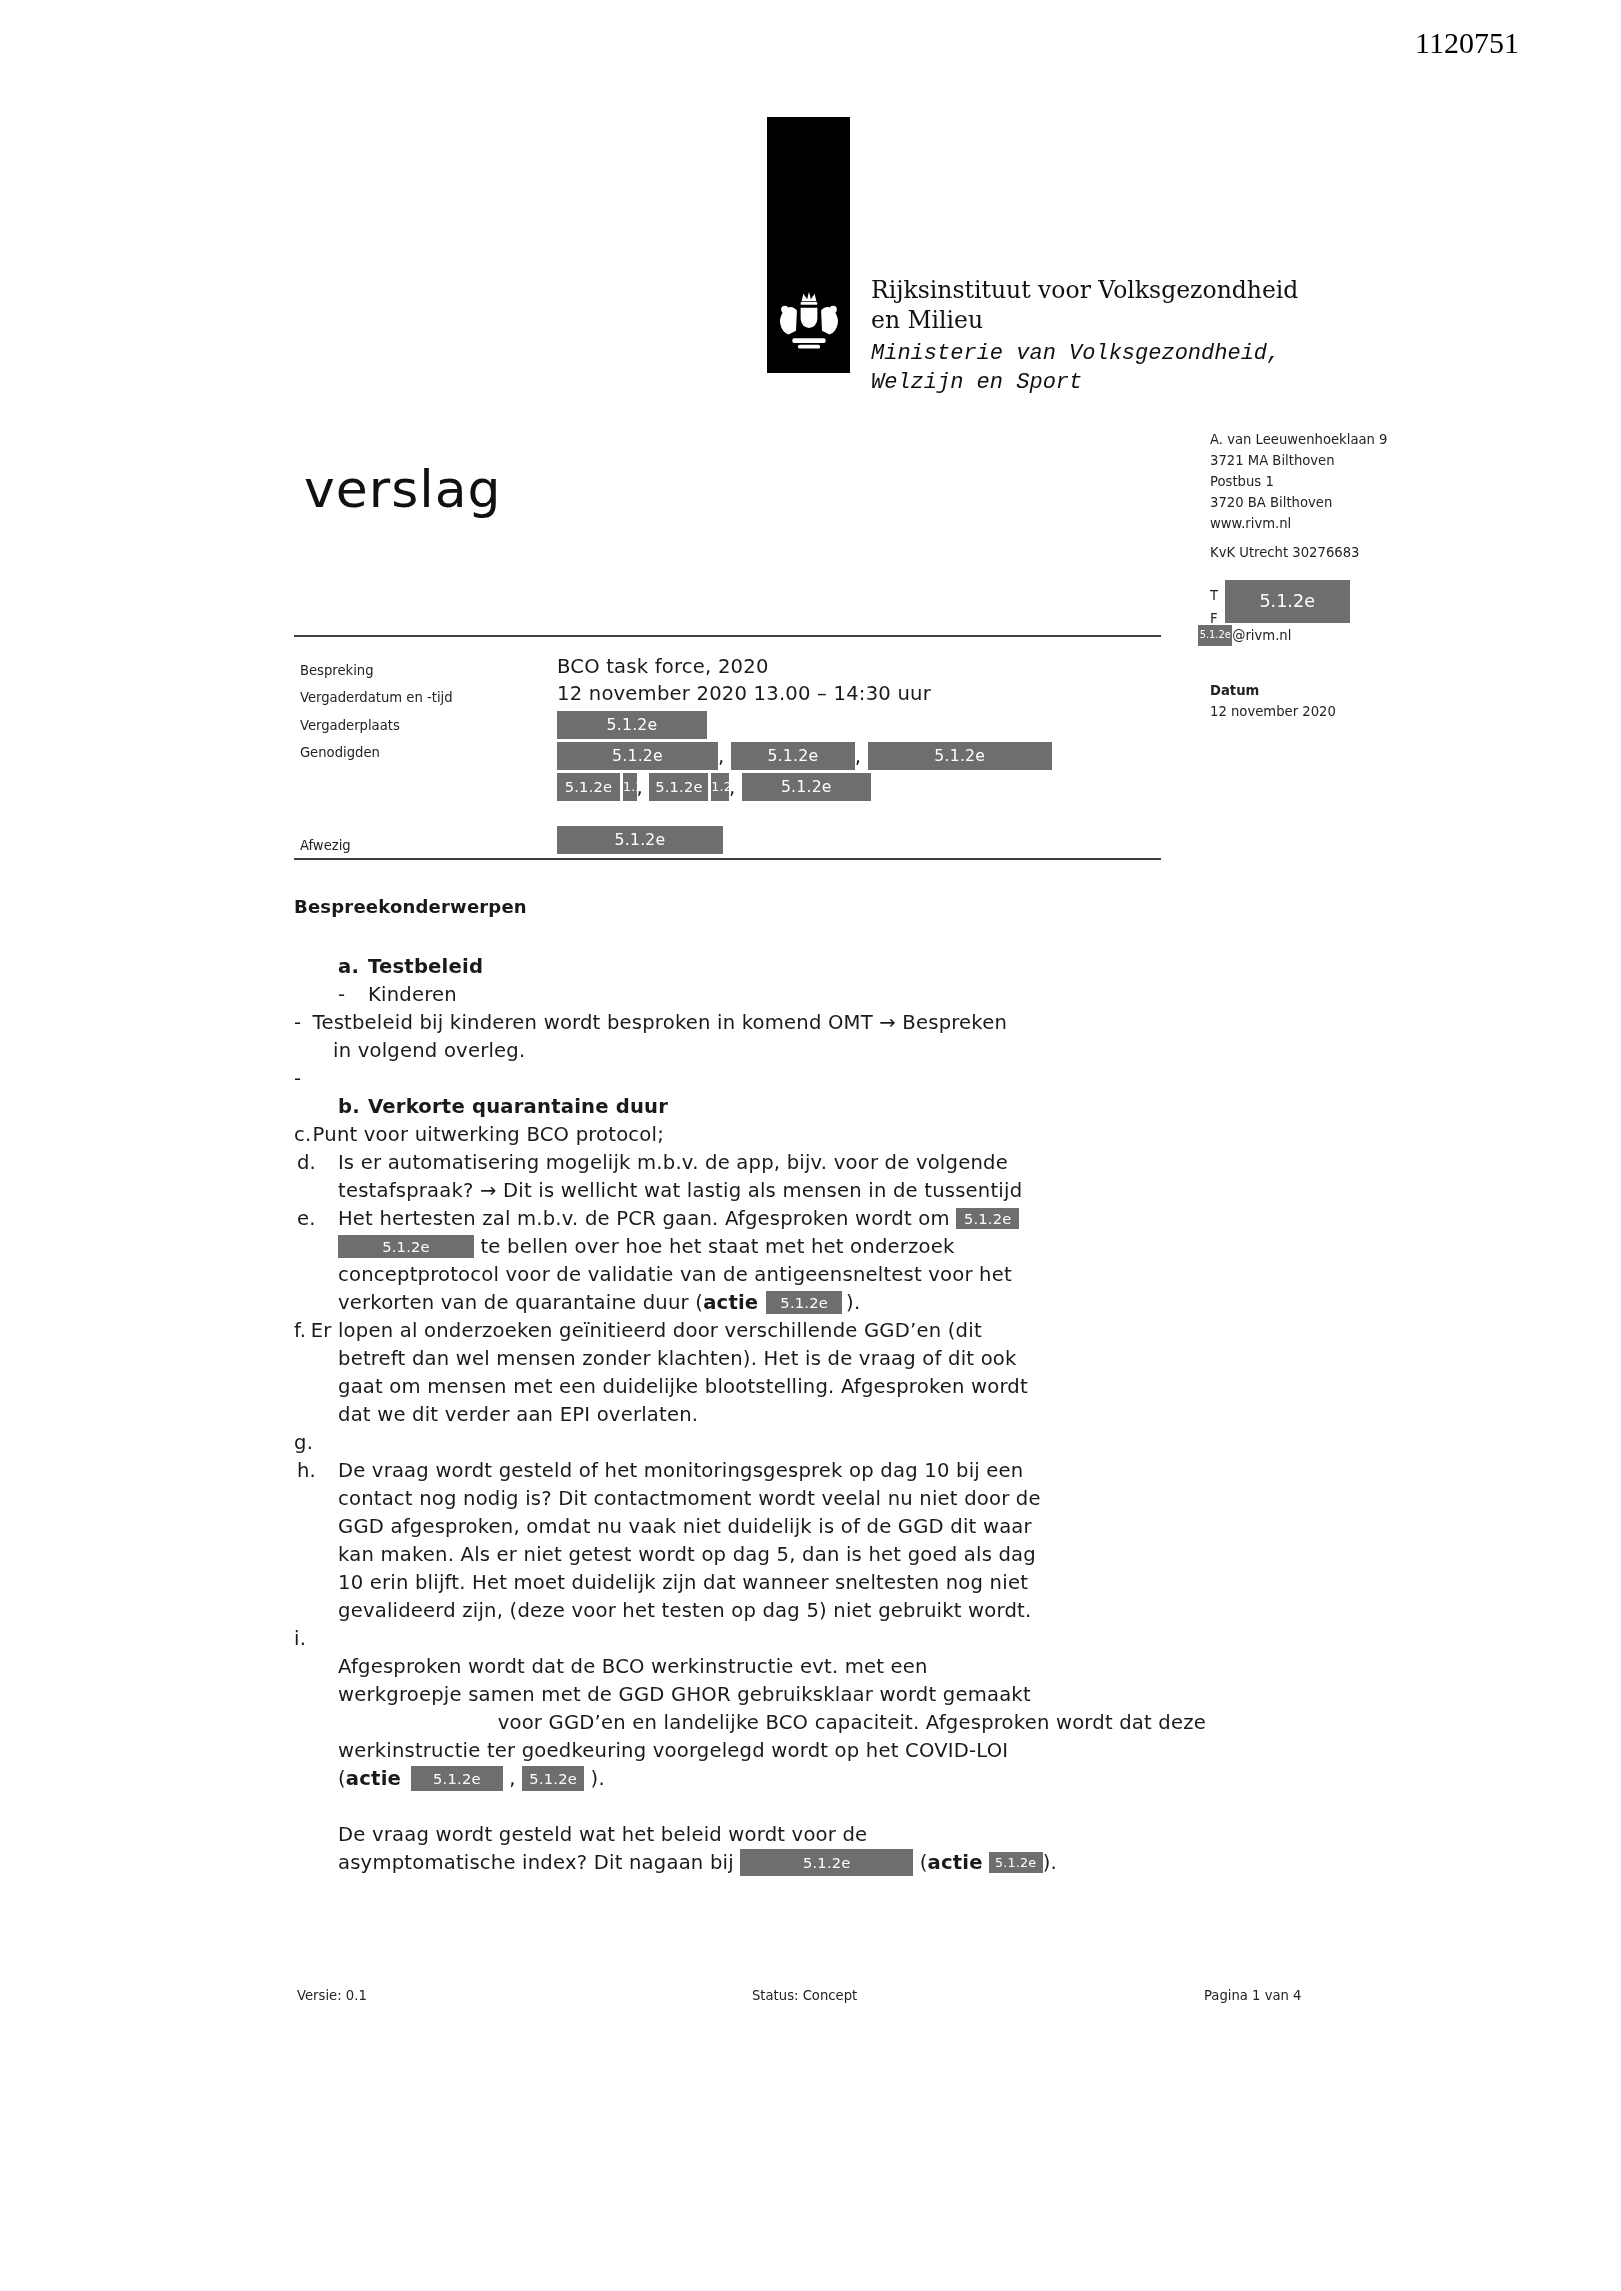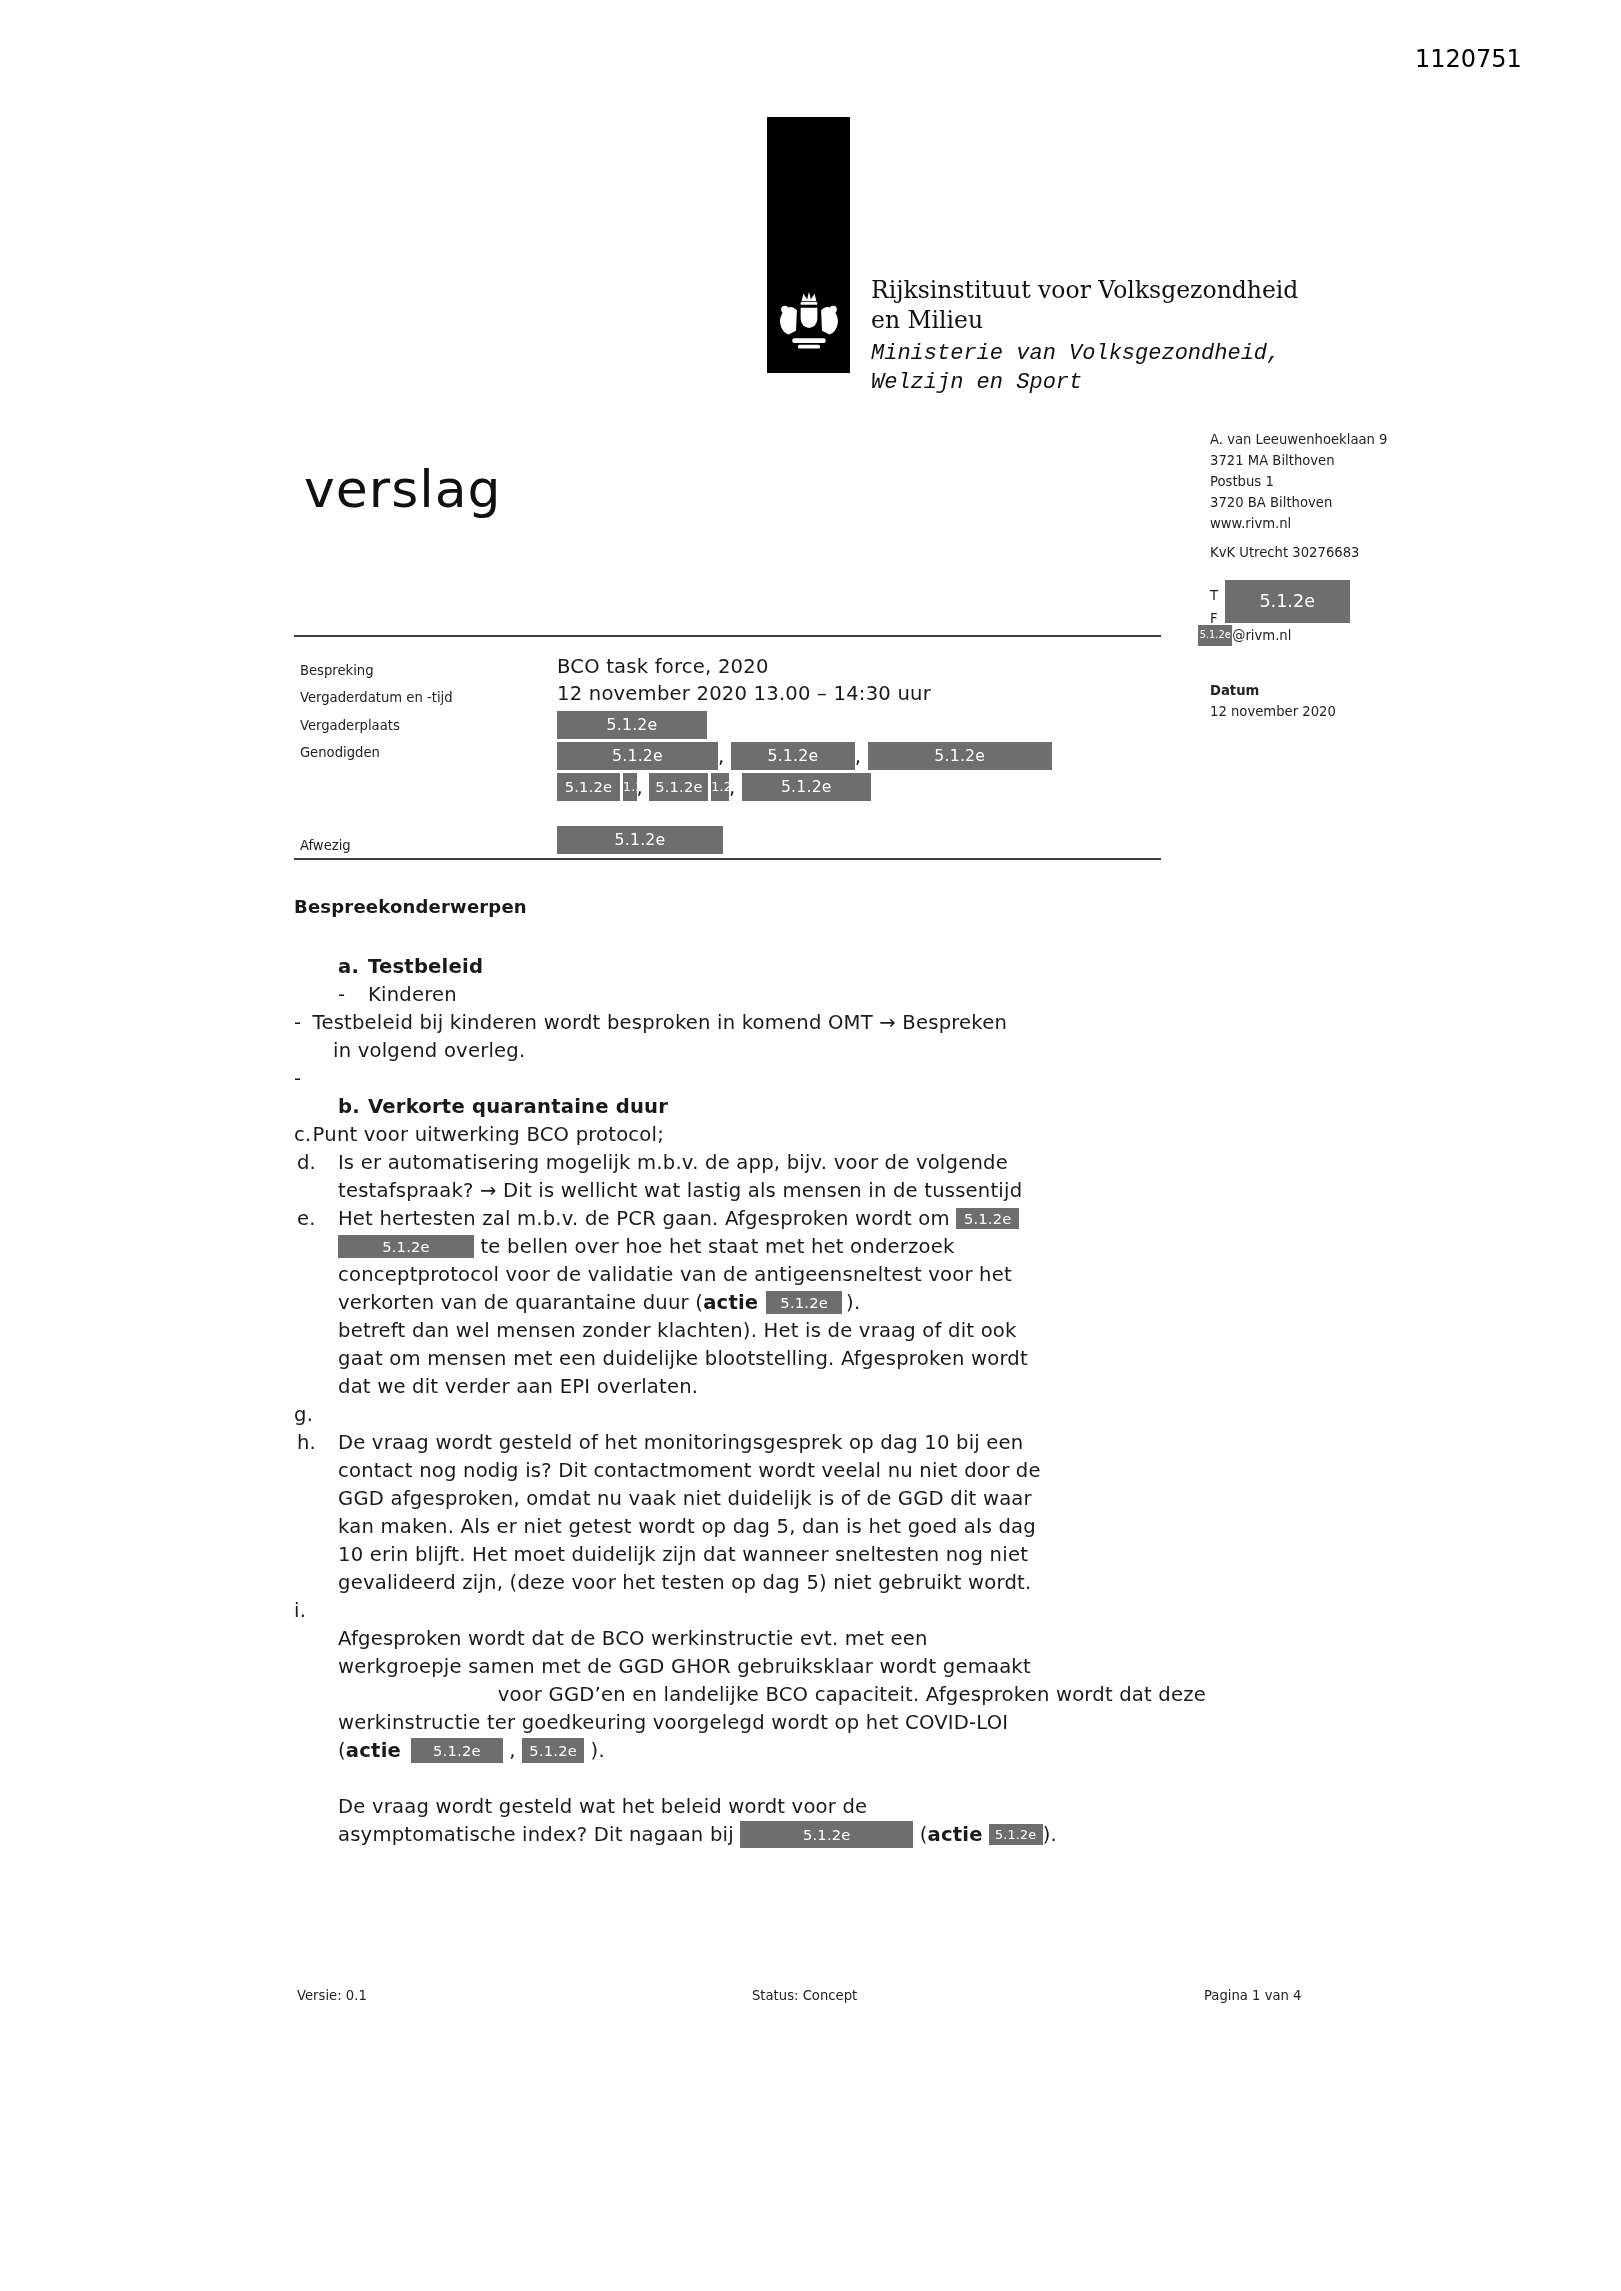--- a/index.html
+++ b/index.html
@@ -1,18 +1,18 @@
 <!DOCTYPE html>
 <html><head>
 <meta charset="utf-8">
 <style>
   html,body{margin:0;padding:0;}
   body{width:1621px;height:2292px;background:#fff;position:relative;
        font-family:"DejaVu Sans",sans-serif;color:#1a1a1a;}
-  #docnum{position:absolute;left:1415px;top:45px;font-size:24px;color:#000;}
+  #docnum{position:absolute;left:1415px;top:26px;font-size:30px;color:#000;font-family:Liberation Serif, serif;}
   
   .logo-block{position:absolute;left:767px;top:117px;width:83px;height:256px;background:#000;}
   .crest{position:absolute;left:50%;transform:translateX(-50%);bottom:17.6px;}
   .logo-text{position:absolute;left:871px;top:275px;}
   .org{font-family:"DejaVu Serif",serif;font-size:23.5px;line-height:30px;color:#111;}
   .ministry{font-family:Liberation Mono, monospace;font-style:italic;font-size:22px;line-height:29px;color:#111;}
   .ministry.first{margin-top:3.9px;}
   
   #title{position:absolute;left:304px;top:459px;font-size:52px;letter-spacing:1px;color:#111;}
   
@@ -123,20 +123,21 @@
       <div class="bl" style="padding-left: 39px;">in volgend overleg.</div>
       <div class="bl" style="padding-left: 0px;">-</div>
       <div class="bl" style="padding-left: 44px;"><span class="mk" style="width: 30px; font-weight: bold;">b.</span><b>Verkorte quarantaine duur</b></div>
       <div class="bl" style="padding-left: 0px;"><span class="mk" style="width: 18.6px;">c.</span>Punt voor uitwerking BCO protocol;</div>
       <div class="bl" style="padding-left: 2.9px;"><span class="mk" style="width: 41px;">d.</span>Is er automatisering mogelijk m.b.v. de app, bijv. voor de volgende</div>
       <div class="bl" style="padding-left: 44px;">testafspraak? → Dit is wellicht wat lastig als mensen in de tussentijd</div>
       <div class="bl" style="padding-left: 2.9px;"><span class="mk" style="width: 41px;">e.</span>Het hertesten zal m.b.v. de PCR gaan. Afgesproken wordt om <span class="redact" style="width: 63px; height: 21.6px; line-height: 21.6px; font-size: 14.7px;">5.1.2e</span></div>
       <div class="bl" style="padding-left: 44px;"><span class="redact" style="width: 136px; height: 23.5px; line-height: 23.5px; font-size: 14.7px;">5.1.2e</span> te bellen over hoe het staat met het onderzoek</div>
       <div class="bl" style="padding-left: 44px;">conceptprotocol voor de validatie van de antigeensneltest voor het</div>
       <div class="bl" style="padding-left: 44px;">verkorten van de quarantaine duur (<b>actie</b><span style="display: inline-block; width: 7.8px;"></span><span class="redact" style="width: 76px; height: 23.5px; line-height: 23.5px; font-size: 14.7px;">5.1.2e</span><span style="display: inline-block; width: 3.9px;"></span>).</div>
+      <div class="bl" style="padding-left: 0px;"><span class="mk" style="width: 16.7px;">f.</span>Er lopen al onderzoeken geïnitieerd door verschillende GGD’en (dit</div>
       <div class="bl" style="padding-left: 44px;">betreft dan wel mensen zonder klachten). Het is de vraag of dit ook</div>
       <div class="bl" style="padding-left: 44px;">gaat om mensen met een duidelijke blootstelling. Afgesproken wordt</div>
       <div class="bl" style="padding-left: 44px;">dat we dit verder aan EPI overlaten.</div>
       <div class="bl" style="padding-left: 0px;">g.</div>
       <div class="bl" style="padding-left: 2.9px;"><span class="mk" style="width: 41px;">h.</span>De vraag wordt gesteld of het monitoringsgesprek op dag 10 bij een</div>
       <div class="bl" style="padding-left: 44px;">contact nog nodig is? Dit contactmoment wordt veelal nu niet door de</div>
       <div class="bl" style="padding-left: 44px;">GGD afgesproken, omdat nu vaak niet duidelijk is of de GGD dit waar</div>
       <div class="bl" style="padding-left: 44px;">kan maken. Als er niet getest wordt op dag 5, dan is het goed als dag</div>
       <div class="bl" style="padding-left: 44px;">10 erin blijft. Het moet duidelijk zijn dat wanneer sneltesten nog niet</div>
       <div class="bl" style="padding-left: 44px;">gevalideerd zijn, (deze voor het testen op dag 5) niet gebruikt wordt.</div>

